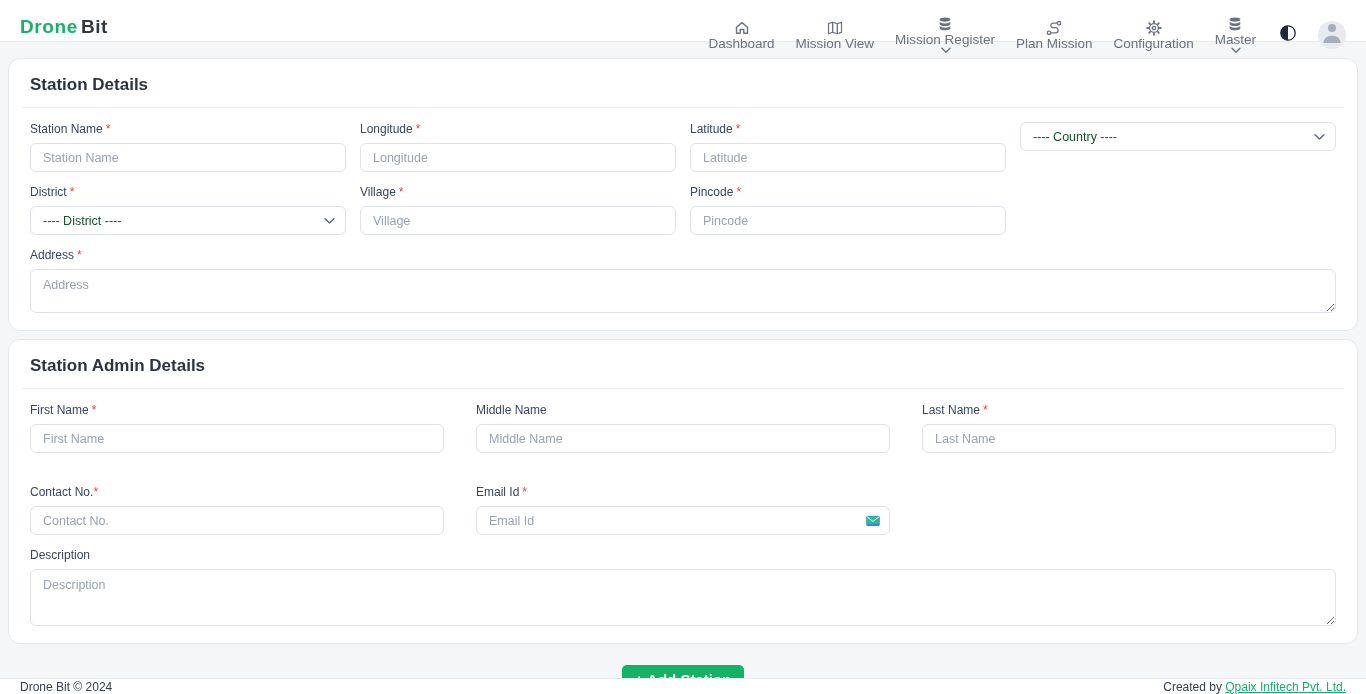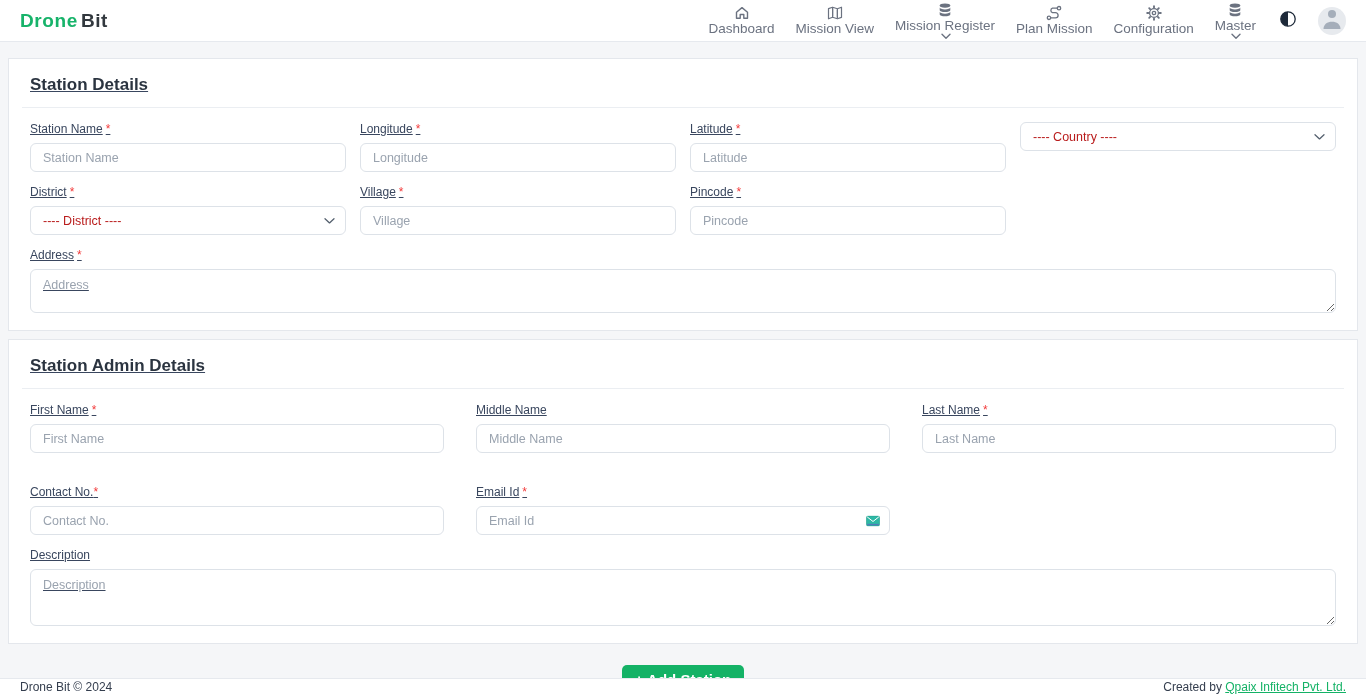--- a/index.html
+++ b/index.html
@@ -10,21 +10,21 @@
     font-family: "Liberation Sans", sans-serif;
     color: #39465e;
     position: relative;
     overflow: hidden;
   }
 
   
   .navbar {
     height: 42px; background: #fff;
     border-bottom: 1px solid #e6e9ee;
-    display: flex; align-items: center; justify-content: space-between;
+    display: flex; align-items: flex-start; justify-content: space-between;
     padding: 16px 20px;
   }
   .logo { font-size: 19px; font-weight: 800; letter-spacing: 0.6px; cursor: pointer; white-space: nowrap; }
   .logo .logo-primary { color: #17b36a; }
   .logo .logo-secondary { color: #32383e; margin-left: 3px; }
   .nav-right { display: flex; align-items: center; gap: 21px; }
   .nav-item {
     display: flex; align-items: center; gap: 0;
     font-size: 13.5px; color: #6b7280; cursor: pointer; white-space: nowrap; flex-direction: column;
   }
@@ -33,23 +33,22 @@
   .theme-toggle { cursor: pointer; display: flex; align-items: center; margin-left: 2px; }
   .avatar {
     width: 28px; height: 28px; border-radius: 50%;
     background: #e7eaee; overflow: hidden; cursor: pointer;
     display: flex; align-items: flex-end; justify-content: center;
   }
 
   
   .main { padding: 16px 8px 0 8px; }
   .card {
-    background: #fff; border: 1px solid #e4e7ec; border-radius: 0;
+    background: #fff; border: 1px solid #e4e7ec; border-radius: 12px;
     padding: 12px 13px 17px 13px;
-    text-decoration: underline;
   }
   .card + .card { margin-top: 8px; }
   .card-title {
     font-size: 17px; font-weight: 600; color: #2b3440;
     padding: 4px 8px 12px 8px; margin: 0 -0px;
     border-bottom: 1px solid #ebeef2;
   }
   .card-body { padding: 14px 8px 0 8px; }
   .grid4 { display: grid; grid-template-columns: repeat(4, 1fr); column-gap: 14px; row-gap: 13px; }
   .grid3 { display: grid; grid-template-columns: repeat(3, 1fr); column-gap: 14px; row-gap: 13px; gap: 32px; }
@@ -63,21 +62,21 @@
     background: #fff; font-family: "Liberation Sans", sans-serif;
     font-size: 12.5px; color: #495057; outline: none;
   }
   input[type="text"], select { height: 29px; padding: 0 12px; }
   input::placeholder, textarea::placeholder { color: #9aa3af; opacity: 1; }
   textarea { padding: 8px 12px; resize: both; display: block; }
   .ta-address { height: 44px; }
   .ta-description { height: 57px; }
   .block-field { margin-top: 13px; }
   .select-wrap { position: relative; }
-  .select-wrap select { appearance: none; -webkit-appearance: none; -moz-appearance: none; color: #b91c1c; }
+  .select-wrap select { appearance: none; -webkit-appearance: none; -moz-appearance: none; color: #14532d; }
   .select-wrap .chev {
     position: absolute; right: 11px; top: 50%; transform: translateY(-50%);
     pointer-events: none; display: flex;
   }
   .input-icon-wrap { position: relative; }
   .input-icon-wrap .trail-icon {
     position: absolute; right: 10px; top: 50%; transform: translateY(-50%);
     display: flex;
   }
 

